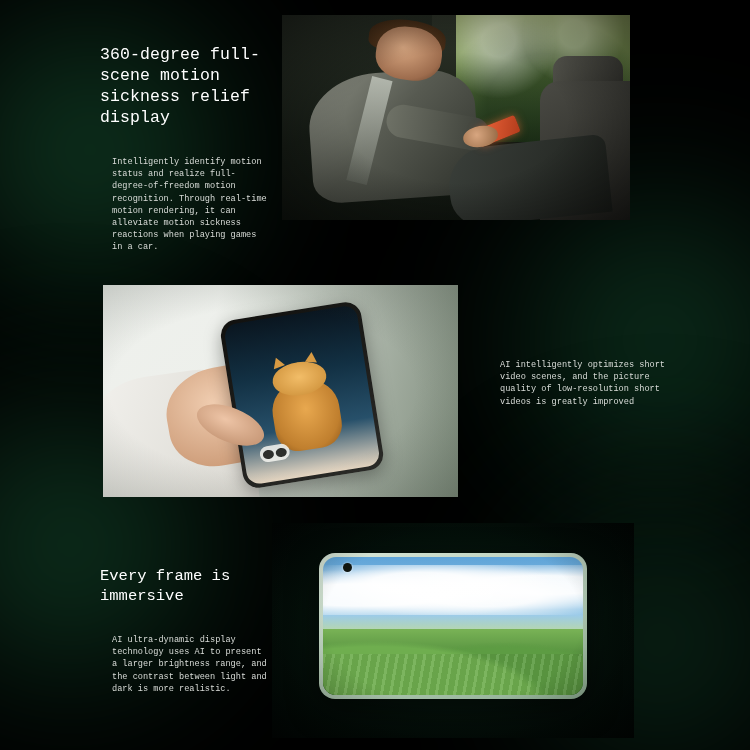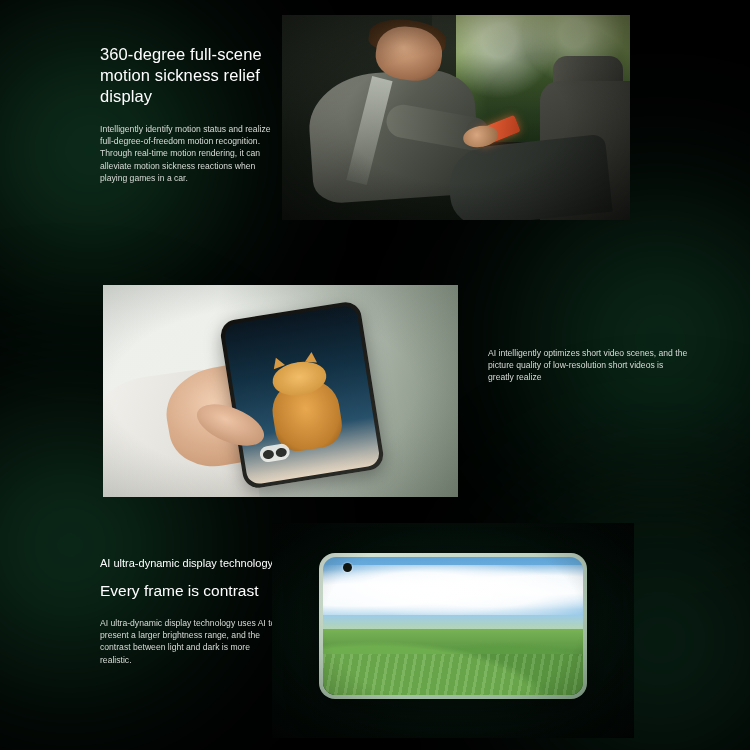--- a/index.html
+++ b/index.html
@@ -39,20 +39,21 @@
     background: radial-gradient(circle, rgba(22,82,50,0.72) 0%, rgba(9,36,22,0.24) 55%, rgba(0,0,0,0) 72%);
   }
   .glow-d {
     right: -120px; bottom: -90px;
     width: 420px; height: 400px;
     background: radial-gradient(circle, rgba(18,70,44,0.6) 0%, rgba(8,30,18,0.2) 55%, rgba(0,0,0,0) 72%);
   }
 
   .section {
     position: absolute;
+    font-family: Liberation Mono, monospace;
   }
 
   
   #sec1 { left: 0; top: 0; width: 750px; height: 240px; }
   #sec1 .txt {
     position: absolute;
     left: 100px; top: 44px;
     width: 180px;
   }
   #sec1 .img {
@@ -81,21 +82,21 @@
     font-size: 11px;
     line-height: 15px;
     font-weight: 400;
     color: #ffffff;
     margin: 0;
   }
   .body-txt {
     font-size: 8.6px;
     line-height: 12.2px;
     color: #d9dcd8;
-    margin: 0;
+    margin: 12px;
   }
   .gap-16 { height: 16px; }
   .gap-10 { height: 10px; }
 
   
   #sec2 { left: 0; top: 285px; width: 750px; height: 215px; }
   #sec2 .img {
     position: absolute;
     left: 103px; top: 0px;
     width: 355px; height: 212px;
@@ -407,29 +408,28 @@
         </div>
       </div>
       <div class="s2-thumb"></div>
       <div class="s2-vignette"></div>
     </div>
   </div>
 
   <div class="txt">
     <div class="gap-10"></div>
     <div class="gap-16"></div>
-    <p class="body-txt">AI intelligently optimizes short video scenes, and the picture quality of low-resolution short videos is greatly realize</p>
+    <p class="body-txt">AI intelligently optimizes short video scenes, and the picture quality of low-resolution short videos is greatly improved</p>
   </div>
 </section>
 
 <section class="section" id="sec3">
   <div class="txt">
-    <p class="h-small">AI ultra-dynamic display technology</p>
     <div class="gap-10"></div>
-    <h2 class="h-mid">Every frame is contrast</h2>
+    <h2 class="h-mid">Every frame is immersive</h2>
     <div class="gap-16"></div>
     <p class="body-txt">AI ultra-dynamic display technology uses AI to present a larger brightness range, and the contrast between light and dark is more realistic.</p>
   </div>
 
   <div class="img">
     <div class="scene3">
       <div class="s3-phone">
         <div class="s3-screen">
           <div class="s3-clouds"></div>
           <div class="s3-hills"></div>

